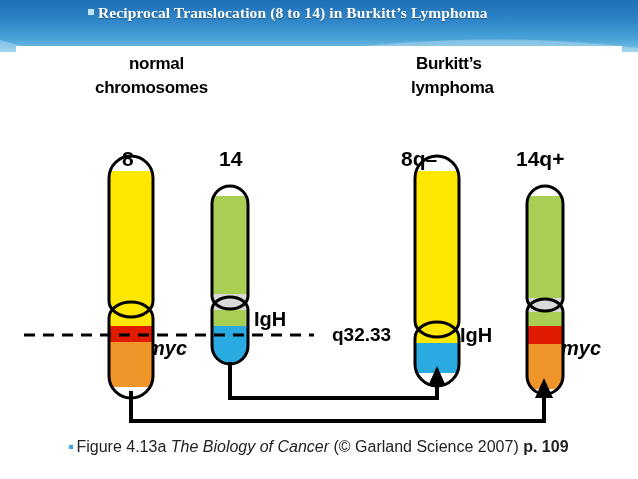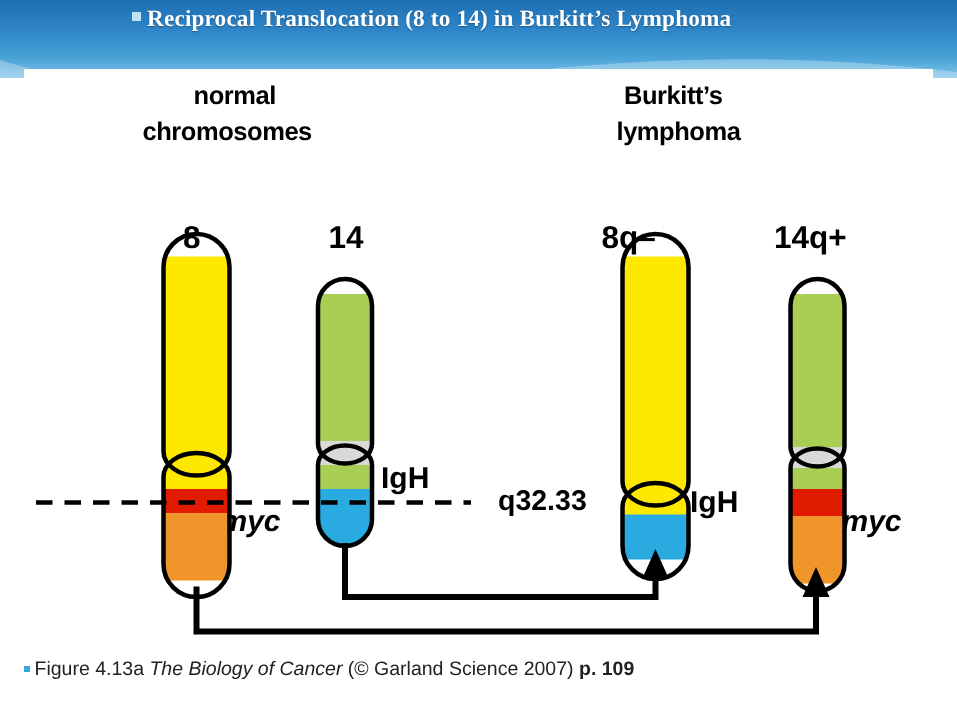--- a/index.html
+++ b/index.html
@@ -53,21 +53,22 @@
   }
   .hdr{font-size:17px;letter-spacing:-0.3px;}
   .num{font-size:21px;}
   .gene{font-style:italic;font-size:20px;text-align:center;}
   .gene-up{font-style:normal;font-size:20px;}
   .qlab{font-size:19px;}
   
   .chrom-svg{position:absolute;left:0;top:0;}
   .caption{
     position:absolute;left:0;top:392px;width:606px;
-    font-size:13px;
+    text-align:center;
+    font-size:16px;
     color:#222222;
     font-family:"Liberation Sans", sans-serif;
   }
   .caption .bullet{
     display:inline-block;width:4px;height:4px;background:#39a6dd;
     margin-right:3px;vertical-align:middle;position:relative;top:-1px;
   }
   .caption .ital{font-style:italic;}
   .caption .bold{font-weight:bold;}
 </style>

